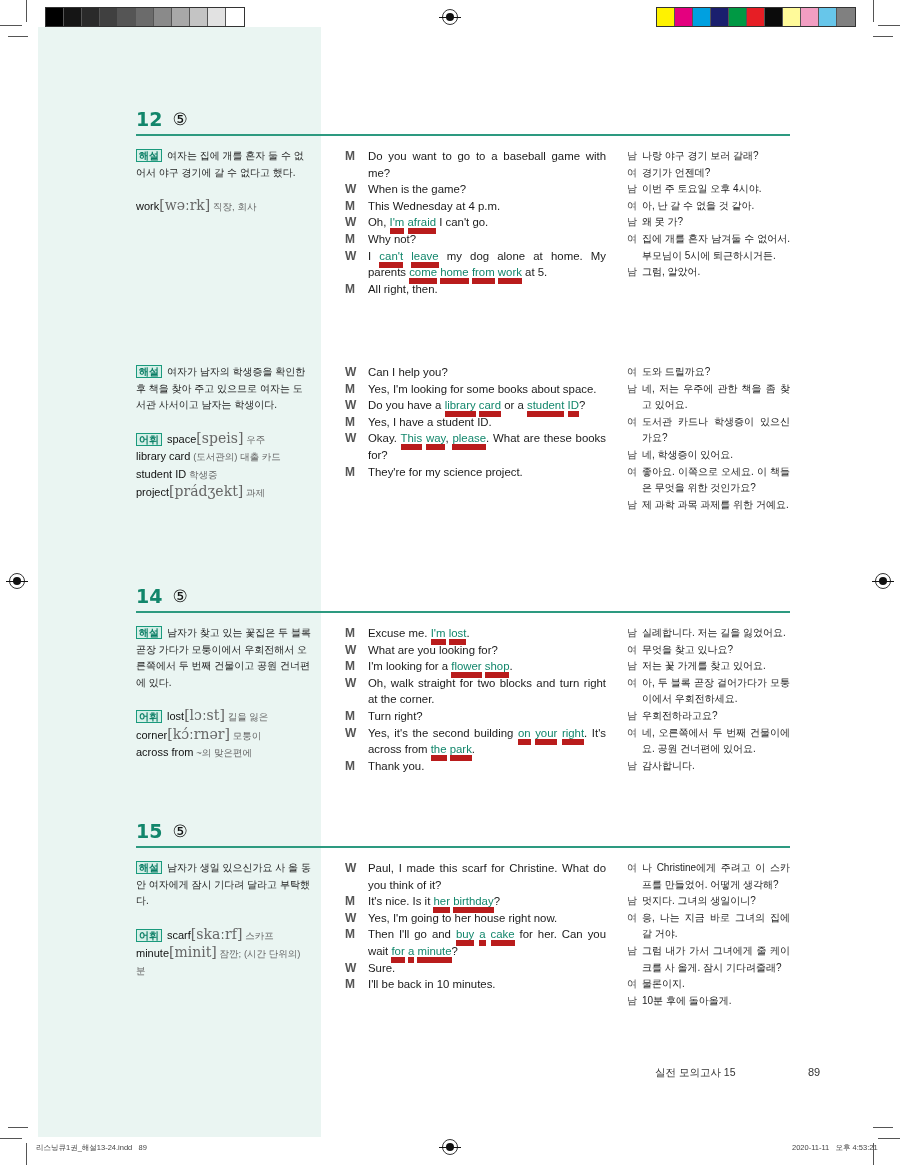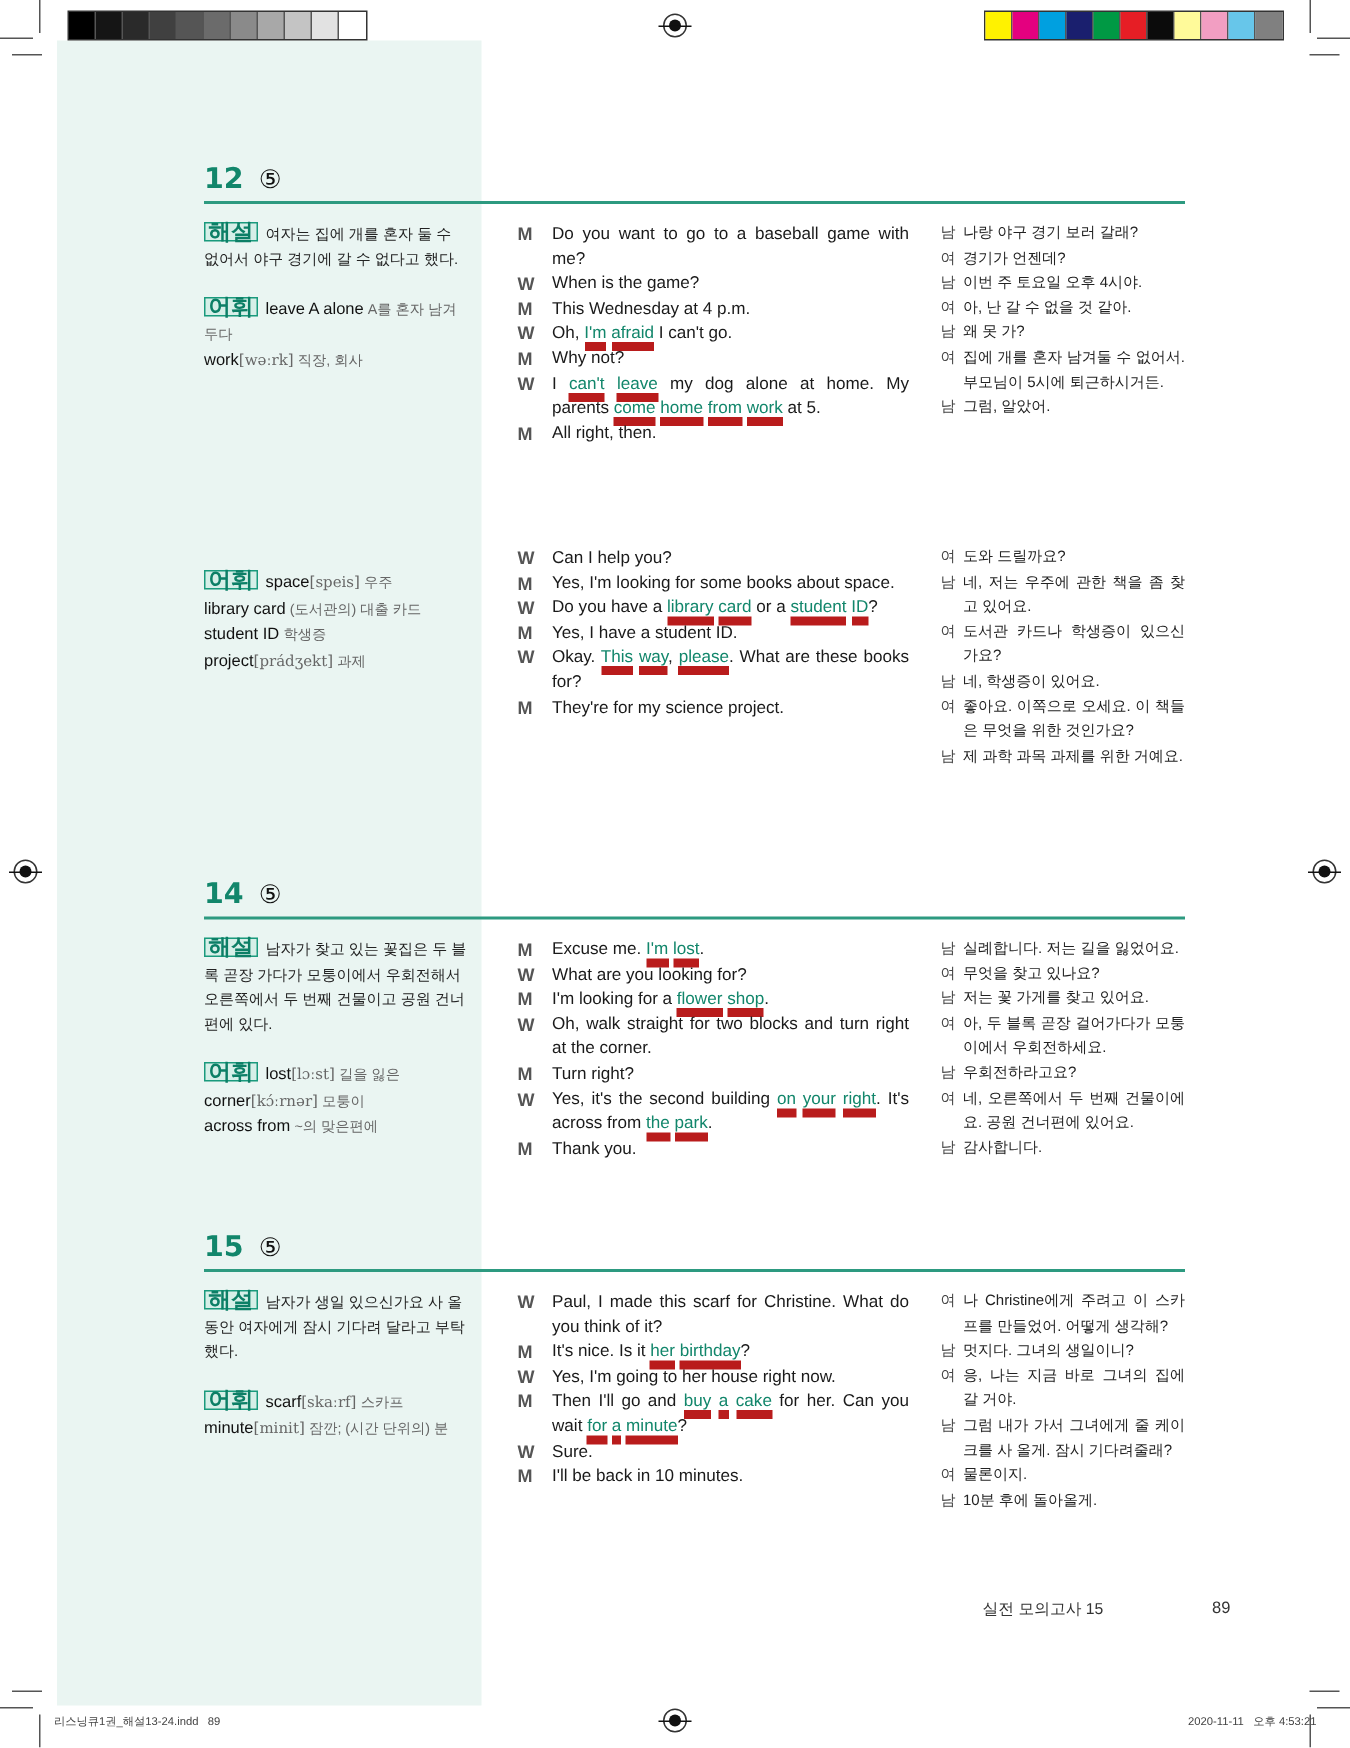--- a/index.html
+++ b/index.html
@@ -12,24 +12,24 @@
   .reg { position: absolute; width: 16px; height: 16px; border: 1px solid #333; border-radius: 50%; }
   .reg::before { content: ""; position: absolute; left: 3px; top: 3px; width: 8px; height: 8px; border-radius: 50%; background: #111; }
   .reg::after { content: ""; position: absolute; left: -4px; top: 7px; width: 22px; height: 1px; background: #111; }
   .crop { position: absolute; background: #555; }
   .section { position: absolute; left: 136px; width: 654px; }
   .sec-head { height: 28px; display: flex; align-items: center; gap: 10px; border-bottom: 2px solid #2d9a80; padding-bottom: 4px; }
   .sec-num { font-family: "DejaVu Sans", sans-serif; font-weight: bold; font-size: 19px; color: #12866b; }
   .sec-ans { font-size: 17px; color: #111; }
   .sec-body { display: flex; margin-top: 12px; }
   .left { width: 175px; font-size: 10px; line-height: 16.5px; color: #222; margin-right: 34px; }
-  .tag { display: inline-block; font-size: 15px; color: #0c7f66; border: 1px solid #1a9a7d; background: #d6efe8; padding: 0 2px; line-height: 11px; margin-right: 5px; font-weight: bold; }
+  .tag { display: inline-block; font-size: 10px; color: #0c7f66; border: 1px solid #1a9a7d; background: #d6efe8; padding: 0 2px; line-height: 11px; margin-right: 5px; font-weight: bold; }
   .gap { height: 16px; }
   .vocab-word { font-size: 11px; color: #111; }
-  .vocab-ipa { font-family: "DejaVu Serif", serif; font-size: 10px; color: #666; }
+  .vocab-ipa { font-family: "DejaVu Serif", serif; font-size: 14px; color: #666; }
   .vocab-def { font-size: 9.5px; color: #666; }
   .dialog { width: 261px; font-size: 11.4px; line-height: 16.6px; color: #1a1a1a; }
   .line { display: flex; }
   .spk { width: 23px; flex: none; font-weight: bold; color: #555; font-size: 12px; }
   .txt { flex: 1; text-align: justify; }
   .hl { color: #12866b; border-bottom: 6px solid #b91c1c; padding-bottom: 0px; }
   .kor { margin-left: 21px; width: 163px; font-size: 10px; line-height: 16.6px; color: #222; }
   .kspk { width: 15px; flex: none; color: #444; }
   .footer-title { position: absolute; left: 655px; top: 1066px; font-size: 10.5px; color: #333; }
   .footer-page { position: absolute; left: 808px; top: 1066px; font-size: 11px; color: #333; }
@@ -87,21 +87,20 @@
 <div id="sections">
     <div class="section" style="top: 108px;">
       <div class="sec-head">
         <span class="sec-num">12</span>
         <span class="sec-ans">⑤</span>
       </div>
       <div class="sec-body">
         <div class="left">
           <div><span class="tag">해설</span><span>여자는 집에 개를 혼자 둘 수 없어서 야구 경기에 갈 수 없다고 했다.</span></div>
           <div class="gap"></div>
-          <div><span class="tag">어휘</span><span class="vocab-word">leave A alone</span> <span class="vocab-def">A를 혼자 남겨두다</span></div>
           <div><span class="vocab-word">work</span><span class="vocab-ipa">[wəːrk]</span> <span class="vocab-def">직장, 회사</span></div>
         </div>
         <div class="dialog">
           <div class="line">
             <span class="spk">M</span>
             <span class="txt"><span>Do you want to go to a baseball game with me?</span></span>
           </div>
           <div class="line">
             <span class="spk">W</span>
             <span class="txt"><span>When is the game?</span></span>
@@ -155,20 +154,21 @@
           <div class="line">
             <span class="kspk">남</span>
             <span class="txt">그럼, 알았어.</span>
           </div>
         </div>
       </div>
     </div>
     <div class="section" style="top: 352px;">
       <div class="sec-body">
         <div class="left">
+          <div><span class="tag">해설</span><span>여자가 남자의 학생증을 확인한 후 책을 찾아 주고 있으므로 여자는 도서관 사서이고 남자는 학생이다.</span></div>
           <div class="gap"></div>
           <div><span class="tag">어휘</span><span class="vocab-word">space</span><span class="vocab-ipa">[speis]</span> <span class="vocab-def">우주</span></div>
           <div><span class="vocab-word">library card</span> <span class="vocab-def">(도서관의) 대출 카드</span></div>
           <div><span class="vocab-word">student ID</span> <span class="vocab-def">학생증</span></div>
           <div><span class="vocab-word">project</span><span class="vocab-ipa">[prádʒekt]</span> <span class="vocab-def">과제</span></div>
         </div>
         <div class="dialog">
           <div class="line">
             <span class="spk">W</span>
             <span class="txt"><span>Can I help you?</span></span>

